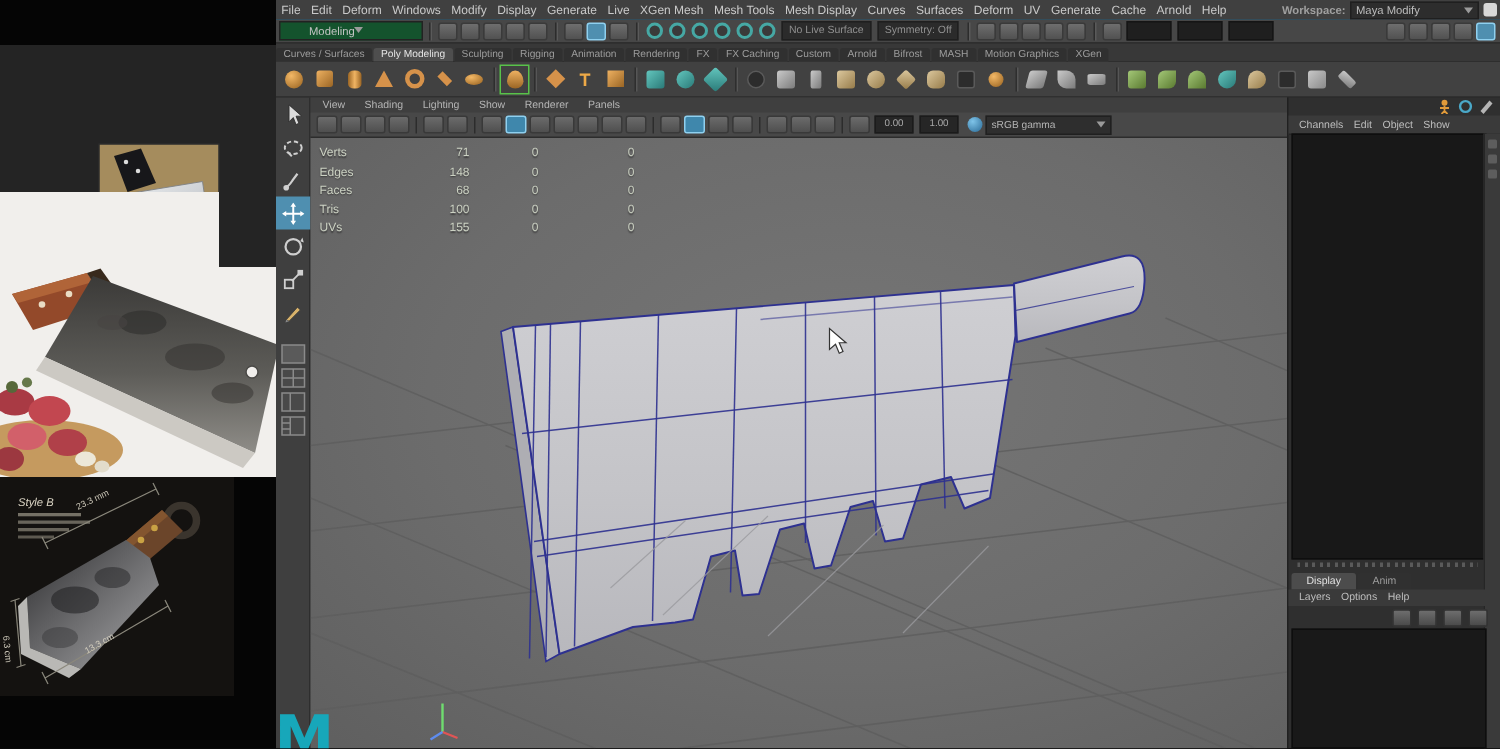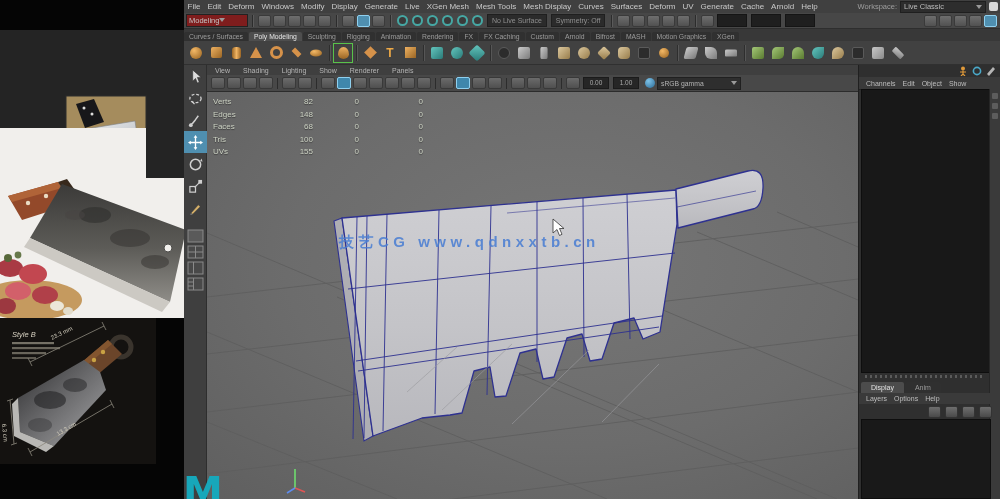--- a/index.html
+++ b/index.html
@@ -5,31 +5,31 @@
   html,body{margin:0;padding:0;background:#000;}
   #stage{position:relative;width:1000px;height:499px;background:#000;overflow:hidden;
          font-family:"Liberation Sans",sans-serif;-webkit-font-smoothing:antialiased;}
   .abs{position:absolute;}
   .fx{display:flex;align-items:center;}
 
   
   .menubar{left:184px;top:0;width:816px;height:13px;background:#404040;border-bottom:4px solid #0369a1;
            color:#c9c9c9;font-size:8px;display:flex;align-items:center;}
   .menubar .mi{padding:0 3.5px;cursor:default;white-space:nowrap;}
-  .wslabel{margin-left:auto;color:#9f9f9f;font-size:7.5px;}
+  .wslabel{margin-left:auto;color:#9f9f9f;font-size:7.5px;font-weight:bold;}
   .wsbox{width:78px;height:10px;background:#2d2d2d;border:1px solid #1f1f1f;color:#bdbdbd;font-size:7.5px;
          line-height:10px;padding:0 3px;margin:0 3px;display:flex;justify-content:space-between;}
   .caret{width:0;height:0;border-left:3px solid transparent;border-right:3px solid transparent;border-top:4px solid #9a9a9a;margin-top:3px;}
   .winbtn{width:9px;height:9px;background:#d8d8d8;border-radius:2px;margin-right:2px;}
 
   
   .statusline{left:184px;top:13px;width:816px;height:16px;background:#474747;border-bottom:1px solid #2e2e2e;
               display:flex;align-items:center;padding:0 2px;box-sizing:border-box;}
-  .msbox{width:56px;height:11px;background:#7f1d1d;border:1px solid #222;color:#c4c4c4;font-size:7.5px;
-         line-height:11px;padding:0 2px;display:flex;}
+  .msbox{width:56px;height:11px;background:#14532d;border:1px solid #222;color:#c4c4c4;font-size:7.5px;
+         line-height:11px;padding:0 19px;display:flex;}
   .sep{width:1px;height:12px;background:#2c2c2c;margin:0 4px;box-shadow:1px 0 0 #5a5a5a;}
   .sic{width:11px;height:10px;background:linear-gradient(#6e6e6e,#515151);border:1px solid #3a3a3a;border-radius:2px;margin:0 1px;}
   .sic.act{background:#4f8fb0;border-color:#8fd0ef;}
   .snapc{width:7px;height:7px;border:2px solid #46a8a4;border-radius:50%;margin:0 2px;background:#3a3a3a;}
   .sbox{height:11px;background:#2b2b2b;border:1px solid #1f1f1f;color:#8f8f8f;font-size:7px;line-height:11px;
         padding:0 4px;margin:0 2px;white-space:nowrap;}
   .nbox{width:28px;height:11px;background:#1f1f1f;border:1px solid #151515;margin:0 2px;}
 
   
   .shelftabs{left:184px;top:29px;width:816px;height:12px;background:#383838;display:flex;align-items:flex-end;
@@ -136,21 +136,21 @@
     <span class="mi">Curves</span>
     <span class="mi">Surfaces</span>
     <span class="mi">Deform</span>
     <span class="mi">UV</span>
     <span class="mi">Generate</span>
     <span class="mi">Cache</span>
     <span class="mi">Arnold</span>
     <span class="mi">Help</span>
     <span class="wslabel">Workspace:</span>
     <span class="wsbox">
-      <span>Live Classic</span>
+      <span>Maya Modify</span>
       <span class="caret"></span>
     </span>
     <span class="winbtn"></span>
   </div>
 
   <div class="abs statusline">
     <span class="msbox">
       <span>Modeling</span>
       <span class="caret"></span>
     </span>
@@ -500,21 +500,21 @@
         <g stroke-width="1.6">
           <line x1="88" y1="396" x2="88" y2="377" stroke="#6fdc6f"></line>
           <line x1="88" y1="396" x2="98" y2="400" stroke="#e05555"></line>
           <line x1="88" y1="396" x2="80" y2="401" stroke="#5e8cee"></line>
         </g>
       </svg>
 
       <div class="hud">
         <div class="r">
           <span class="l">Verts</span>
-          <span class="c1">82</span>
+          <span class="c1">71</span>
           <span class="c2">0</span>
           <span class="c3">0</span>
         </div>
         <div class="r">
           <span class="l">Edges</span>
           <span class="c1">148</span>
           <span class="c2">0</span>
           <span class="c3">0</span>
         </div>
         <div class="r">
@@ -530,21 +530,20 @@
           <span class="c3">0</span>
         </div>
         <div class="r">
           <span class="l">UVs</span>
           <span class="c1">155</span>
           <span class="c2">0</span>
           <span class="c3">0</span>
         </div>
       </div>
 
-      <div class="wmark">技艺CG www.qdnxxtb.cn</div>
 
       <svg class="abs cursorlayer" style="left:343px;top:126px" width="16" height="20" viewBox="0 0 16 20">
         <path d="M3,1 L3,15 L7,11.5 L9.5,17.5 L12,16.3 L9.5,10.5 L14,10.5 Z" fill="#ffffff" stroke="#333" stroke-width=".8"></path>
       </svg>
     </div>
   </div>
 
   <div class="abs rp">
     <div class="rphead">
       <svg width="10" height="10">

